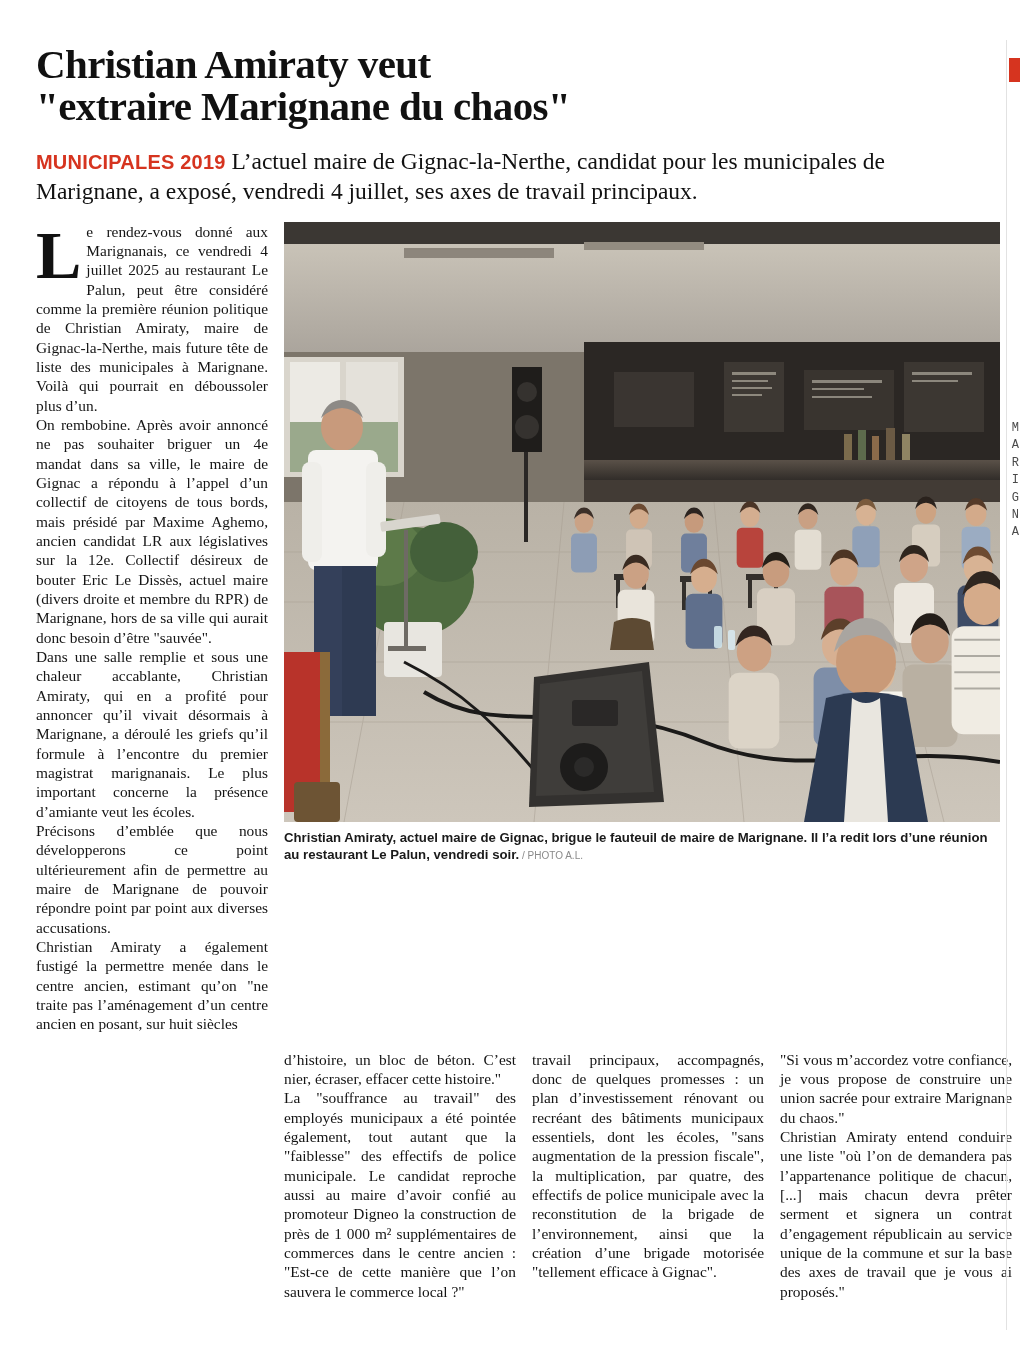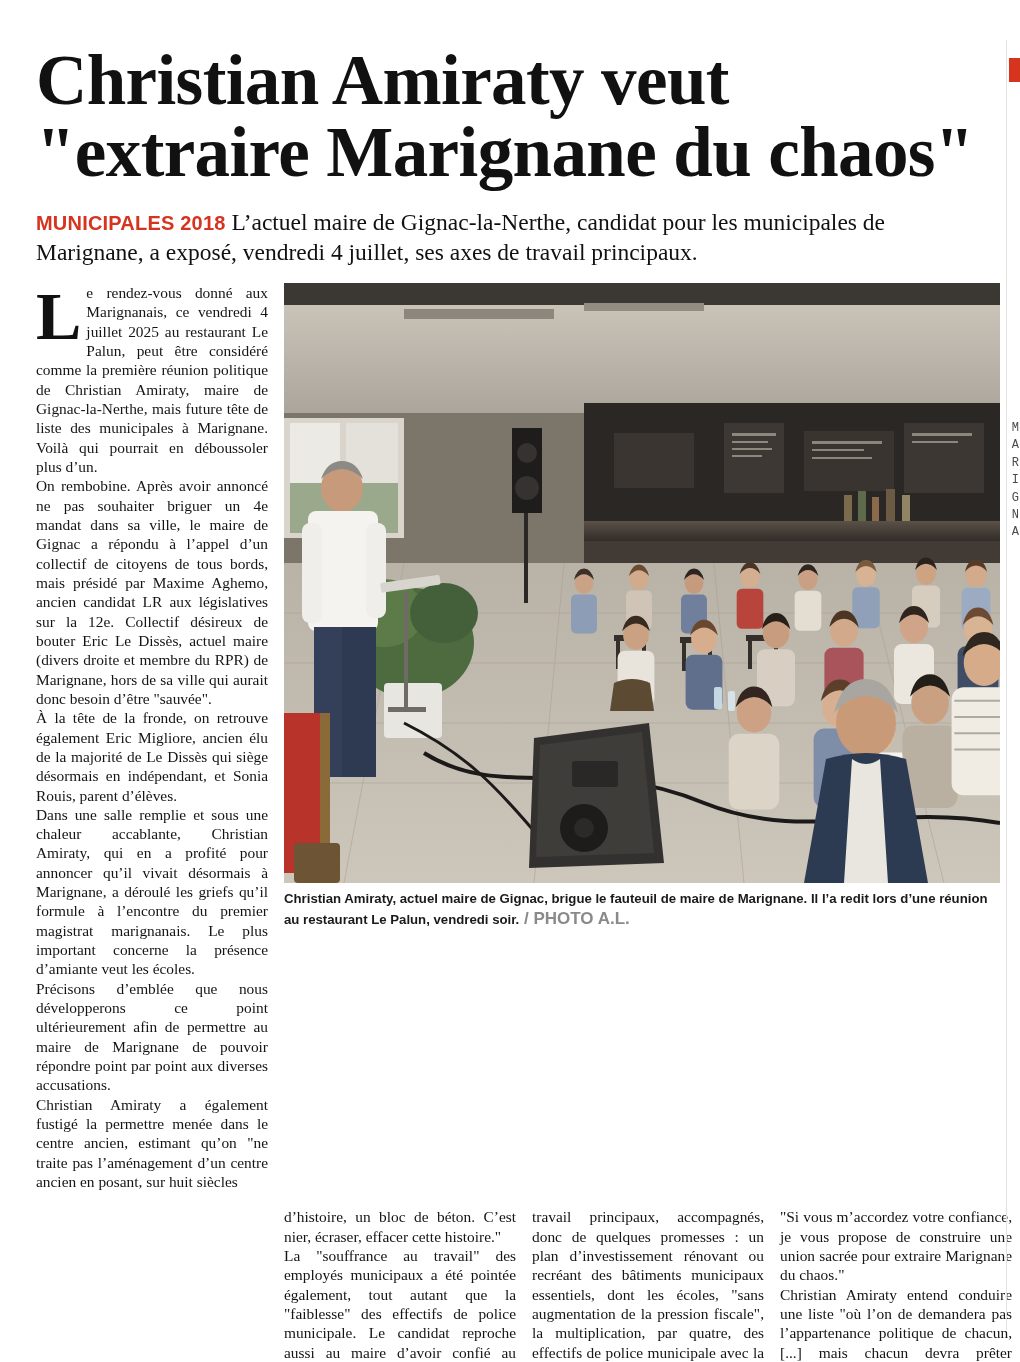--- a/index.html
+++ b/index.html
@@ -18,21 +18,21 @@
     position: relative;
     width: 1020px;
     height: 1362px;
     padding: 44px 36px 10px 36px;
   }
 
   
   .headline {
     font-family: "Liberation Serif", serif;
     font-weight: bold;
-    font-size: 71px;
+    font-size: 41px;
     line-height: 1.02;
     letter-spacing: -0.6px;
     color: #111111;
     margin: 0 0 4px 0;
     max-width: 960px;
   }
   .headline .l2 { display: block; }
 
   .kicker-block {
     margin-top: 18px;
@@ -102,23 +102,23 @@
   .caption {
     margin-top: 7px;
     font-family: "Liberation Sans", sans-serif;
     font-size: 13.2px;
     line-height: 1.33;
     color: #1a1a1a;
     font-weight: bold;
     width: 716px;
   }
   .caption .credit {
-    font-weight: bold;
+    font-weight: normal;
     color: #8a8a8a;
-    font-size: 17px;
+    font-size: 10px;
   }
 
   
   .lower {
     display: flex;
     gap: 16px;
     margin-top: 16px;
   }
   .lower .col {
     width: 232px;
@@ -165,29 +165,28 @@
   <div class="edge-red"></div>
   <div class="vline"></div>
   <div class="edge-text">M A R I G N A N E</div>
 
   <h1 class="headline">
     <span>Christian Amiraty veut</span>
     <span class="l2">"extraire Marignane du chaos"</span>
   </h1>
 
   <div class="kicker-block">
-    <span class="kicker-label">MUNICIPALES 2018</span><span> L’actuel maire de Gignac-la-Nerthe, candidat pour les municipales de Marignane, a exposé, vendredi 4 juillet, ses axes de travail principaux.</span>
+    <span class="kicker-label">MUNICIPALES 2019</span><span> L’actuel maire de Gignac-la-Nerthe, candidat pour les municipales de Marignane, a exposé, vendredi 4 juillet, ses axes de travail principaux.</span>
   </div>
 
   <div class="top-area">
 
     <div class="col-narrow bodytext">
       <p class="dropcap-para"><span class="dropcap">L</span><span>e rendez-vous donné aux Marignanais, ce vendredi 4 juillet 2025 au restaurant Le Palun, peut être considéré comme la première réunion politique de Christian Amiraty, maire de Gignac-la-Nerthe, mais future tête de liste des municipales à Marignane. Voilà qui pourrait en déboussoler plus d’un.</span></p>
       <p>On rembobine. Après avoir annoncé ne pas souhaiter briguer un 4e mandat dans sa ville, le maire de Gignac a répondu à l’appel d’un collectif de citoyens de tous bords, mais présidé par Maxime Aghemo, ancien candidat LR aux législatives sur la 12e. Collectif désireux de bouter Eric Le Dissès, actuel maire (divers droite et membre du RPR) de Marignane, hors de sa ville qui aurait donc besoin d’être "sauvée".</p>
-      <p>À la tête de la fronde, on retrouve également Eric Migliore, ancien élu de la majorité de Le Dissès qui siège désormais en indépendant, et Sonia Rouis, parent d’élèves.</p>
       <p>Dans une salle remplie et sous une chaleur accablante, Christian Amiraty, qui en a profité pour annoncer qu’il vivait désormais à Marignane, a déroulé les griefs qu’il formule à l’encontre du premier magistrat marignanais. Le plus important concerne la présence d’amiante veut les écoles.</p>
       <p>Précisons d’emblée que nous développerons ce point ultérieurement afin de permettre au maire de Marignane de pouvoir répondre point par point aux diverses accusations.</p>
       <p>Christian Amiraty a également fustigé la permettre menée dans le centre ancien, estimant qu’on "ne traite pas l’aménagement d’un centre ancien en posant, sur huit siècles</p>
     </div>
 
     <div class="photo-wrap">
       <div class="photo">
         <svg width="716" height="600" viewBox="0 0 716 600" xmlns="http://www.w3.org/2000/svg">
           <defs>
             <linearGradient id="ceil" x1="0" y1="0" x2="0" y2="1">

